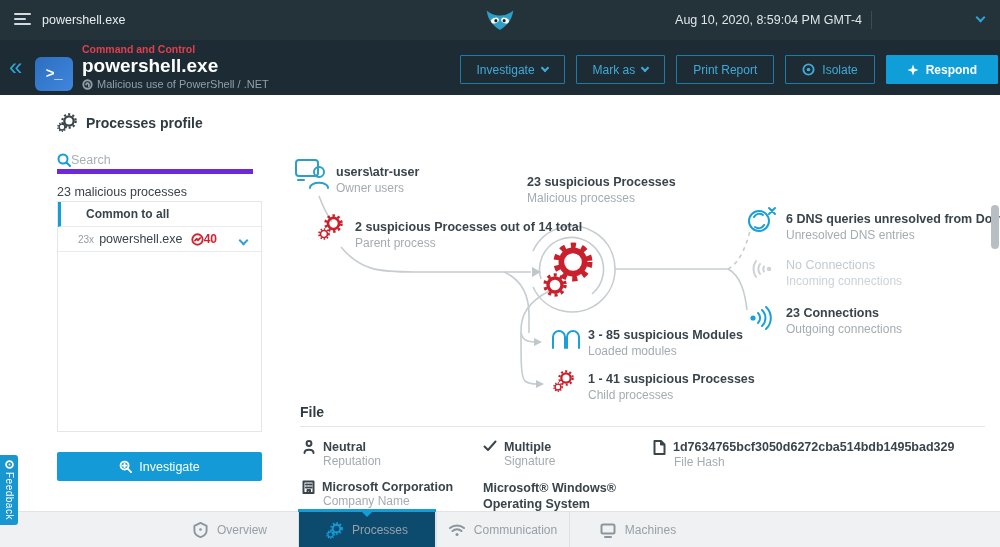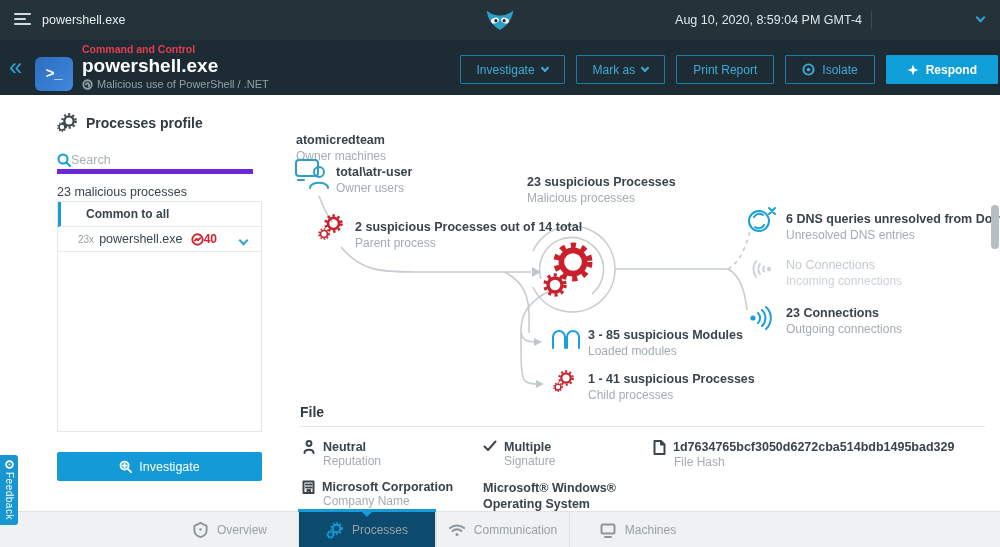--- a/index.html
+++ b/index.html
@@ -192,35 +192,31 @@
 
   <div class="gicon" style="left:553px; top:147px; color:#c9202c">
     <svg width="40" height="40">
         <use href="#gear"></use>
       </svg>
     <svg width="24" height="24" style="position:absolute; left:-10px; top:31px">
         <use href="#gear"></use>
       </svg>
   </div>
 
-  <div class="node" style="left:296px; top:38px">
-    <div class="nlabel">atomicredteam</div>
-    <div class="nsub">Owner machines</div>
-  </div>
 
   <div class="gicon" style="left:294px; top:63px; color:#2d9ec4">
     <svg width="36" height="32" viewBox="0 0 36 32">
       <rect x="2" y="2" width="22" height="16" rx="3" class="stroke"></rect>
       <path d="M4 22 H10" class="stroke"></path>
       <circle cx="25" cy="14" r="5" class="stroke" fill="#fff"></circle>
       <path d="M16 30 C16 23 34 23 34 30" class="stroke" fill="#fff"></path>
     </svg>
   </div>
   <div class="node" style="left:336px; top:70px">
-    <div class="nlabel">total\atr-user</div>
+    <div class="nlabel">users\atr-user</div>
     <div class="nsub">Owner users</div>
   </div>
 
   <div class="gicon" style="left:324px; top:119px; color:#c9202c">
     <svg width="19" height="19">
         <use href="#gear"></use>
       </svg>
     <svg width="12" height="12" style="position:absolute; left:-6px; top:14px">
         <use href="#gear"></use>
       </svg>

